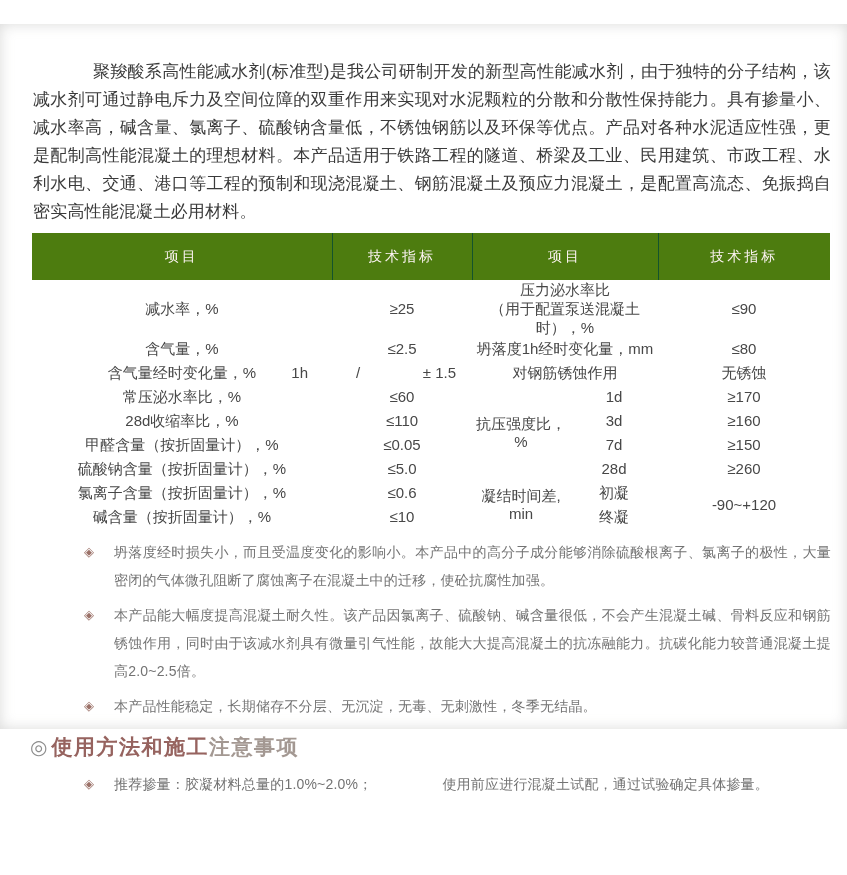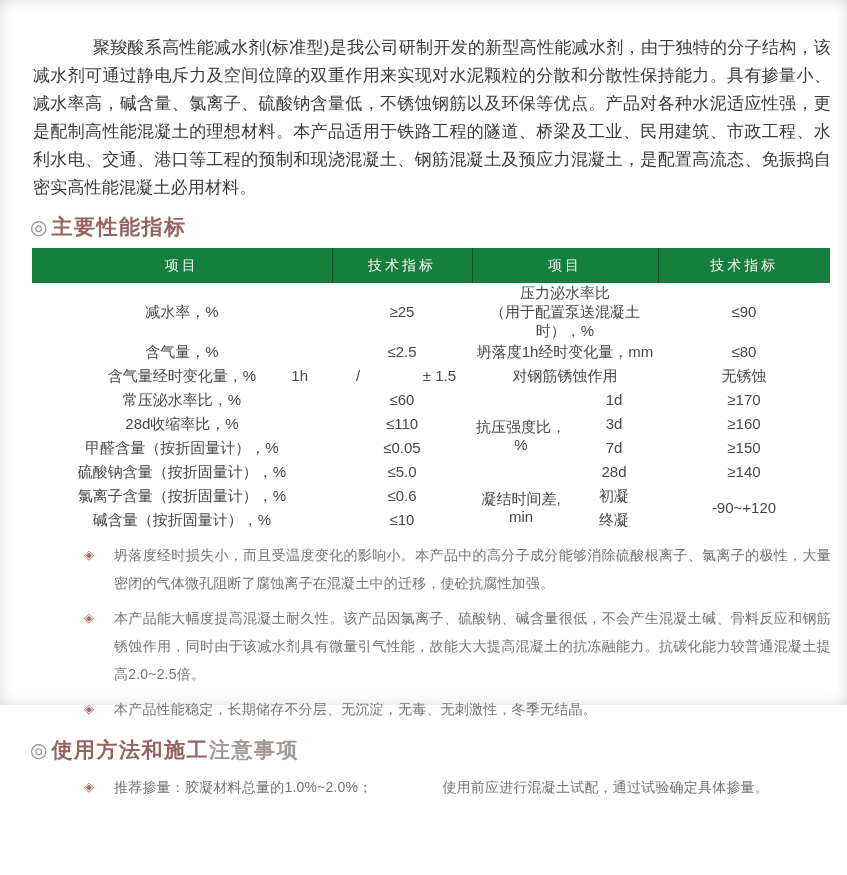--- a/index.html
+++ b/index.html
@@ -7,20 +7,21 @@
     width:847px;height:875px;overflow:hidden;
     background:#ffffff;
     font-family:"Liberation Sans","DejaVu Sans",sans-serif;
     color:#3c3c3c;
     position:relative;
   }
   .page{
     width:847px;height:705px;box-sizing:border-box;
     padding-top:34px;
     box-shadow:inset 0 0 14px rgba(150,148,145,.35);
+    margin-top:24px;
   }
   
   .intro{
     margin:0 16px 0 33px;
     font-size:17px;line-height:28px;
     text-indent:60px;
     color:#3a3a3a;
     text-align:justify;
     letter-spacing:.2px;
   }
@@ -40,23 +41,23 @@
   table.perf{
     border-collapse:collapse;table-layout:fixed;
     width:798px;margin:7px 0 0 32px;
   }
   table.perf col.c1{width:300px;}
   table.perf col.c2{width:140px;}
   table.perf col.c3a{width:98px;}
   table.perf col.c3b{width:88px;}
   table.perf col.c4{width:172px;}
   table.perf th{
-    background:#15803d;color:#fdf4f4;
+    background:#4d7c0f;color:#fdf4f4;
     font-weight:normal;font-size:14px;letter-spacing:3px;
-    height:23px;padding:6px;text-align:center;
+    height:23px;padding:12px;text-align:center;
   }
   table.perf th.sep{border-left:1px solid #14532d;}
   table.perf td{
     height:24px;padding:0;text-align:center;
     font-size:15px;color:#474747;line-height:18px;
     vertical-align:middle;
   }
   table.perf tr.tall td{height:46px;text-align:center;}
   td.two-line div{line-height:19px;}
   td.rel{position:relative;}
@@ -79,23 +80,20 @@
   }
   .gap2{margin-left:70px;}
 </style>
 </head>
 <body>
 
 <div class="page">
 
   <p class="intro">聚羧酸系高性能减水剂(标准型)是我公司研制开发的新型高性能减水剂，由于独特的分子结构，该减水剂可通过静电斥力及空间位障的双重作用来实现对水泥颗粒的分散和分散性保持能力。具有掺量小、减水率高，碱含量、氯离子、硫酸钠含量低，不锈蚀钢筋以及环保等优点。产品对各种水泥适应性强，更是配制高性能混凝土的理想材料。本产品适用于铁路工程的隧道、桥梁及工业、民用建筑、市政工程、水利水电、交通、港口等工程的预制和现浇混凝土、钢筋混凝土及预应力混凝土，是配置高流态、免振捣自密实高性能混凝土必用材料。</p>
 
-  <div class="sec-head">
-    <span class="ring">◎</span><span>主要性能指标</span>
-  </div>
 
   <table class="perf">
     <colgroup>
       <col class="c1">
         <col class="c2">
         <col class="c3a">
         <col class="c3b">
         <col class="c4">
     </colgroup>
     <tbody>
@@ -148,21 +146,21 @@
     <tr>
       <td>甲醛含量（按折固量计），%</td>
       <td>≤0.05</td>
       <td>7d</td>
       <td>≥150</td>
     </tr>
     <tr>
       <td>硫酸钠含量（按折固量计），%</td>
       <td>≤5.0</td>
       <td>28d</td>
-      <td>≥140</td>
+      <td>≥260</td>
     </tr>
     <tr>
       <td>氯离子含量（按折固量计），%</td>
       <td>≤0.6</td>
       <td rowspan="2">凝结时间差, min</td>
       <td>初凝</td>
       <td rowspan="2">-90~+120</td>
     </tr>
     <tr>
       <td>碱含量（按折固量计），%</td>

